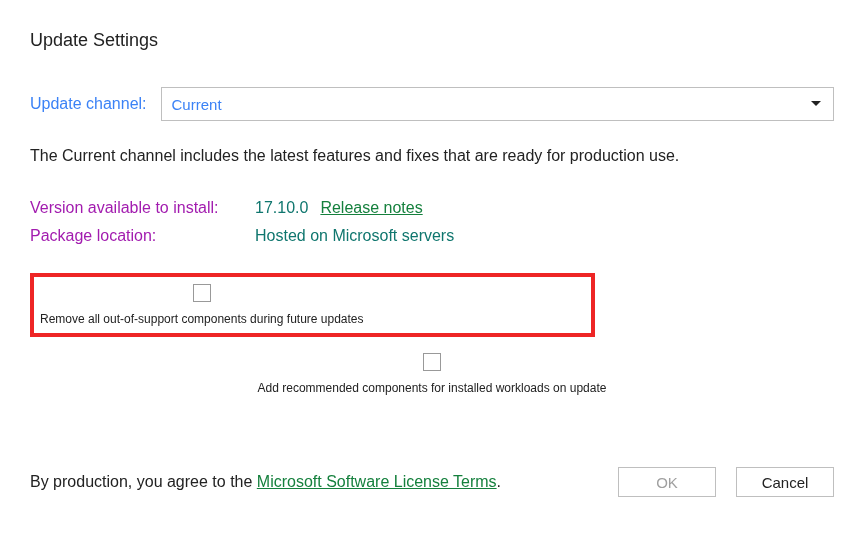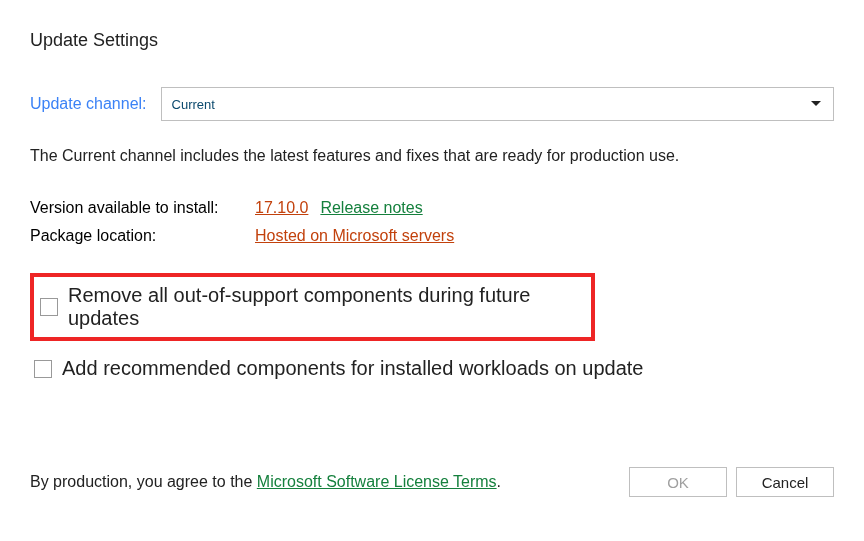--- a/index.html
+++ b/index.html
@@ -35,22 +35,22 @@
     }
     .select-box {
       flex: 1;
       border: 1px solid #bfbfbf;
       height: 34px;
       display: flex;
       align-items: center;
       padding: 0 10px;
       position: relative;
       background: #fff;
-      font-size: 13px;
-      color: #0c4a6e;
+      font-size: 15px;
+      color: #3b82f6;
       cursor: pointer;
     }
     .select-caret {
       position: absolute;
       right: 12px;
       top: 50%;
       transform: translateY(-50%);
     }
     .select-caret svg {
       display: block;
@@ -60,42 +60,42 @@
       color: #222;
       margin-bottom: 34px;
     }
     .info-row {
       display: flex;
       margin-bottom: 10px;
       font-size: 16px;
     }
     .info-label {
       width: 225px;
-      color: #000000;
+      color: #a21caf;
     }
     .info-value {
-      color: #c2410c;
-      text-decoration: underline;
+      color: #0f766e;
     }
     .link {
       color: #15803d;
       text-decoration: underline;
       cursor: pointer;
       margin-left: 12px;
     }
     .info-block {
       margin-bottom: 28px;
     }
     .checkbox-row {
       display: flex;
       align-items: center;
       gap: 10px;
-      font-size: 20px;
+      font-size: 12px;
       color: #222;
       padding: 6px 4px;
+      flex-direction: column;
     }
     .checkbox-box {
       width: 18px;
       height: 18px;
       border: 1px solid #999;
       background: #fff;
       flex-shrink: 0;
       cursor: pointer;
     }
     .highlighted {
@@ -120,21 +120,21 @@
       display: flex;
       align-items: center;
       justify-content: space-between;
     }
     .footer-text {
       font-size: 16px;
       color: #222;
     }
     .footer-buttons {
       display: flex;
-      gap: 9px;
+      gap: 20px;
     }
     .btn {
       width: 98px;
       height: 30px;
       border: 1px solid #bfbfbf;
       background: #fff;
       font-size: 15px;
       font-family: inherit;
       color: #222;
       cursor: pointer;

